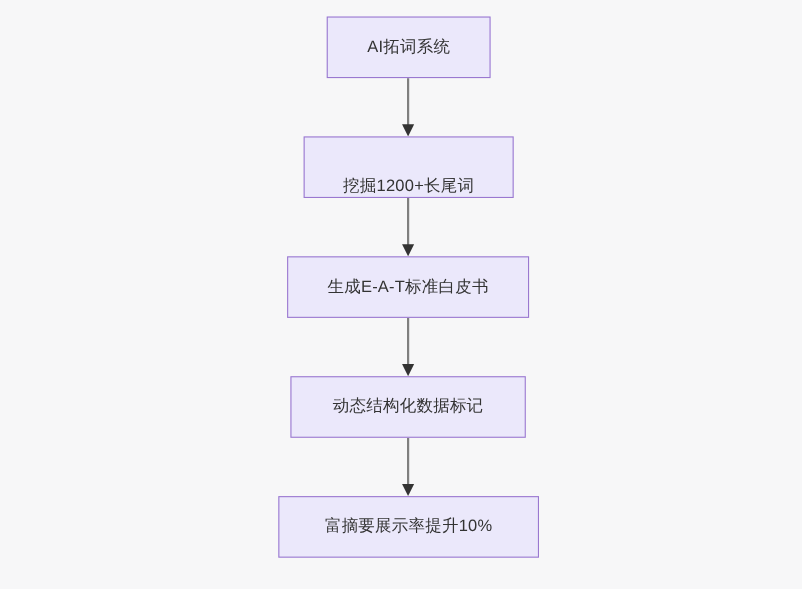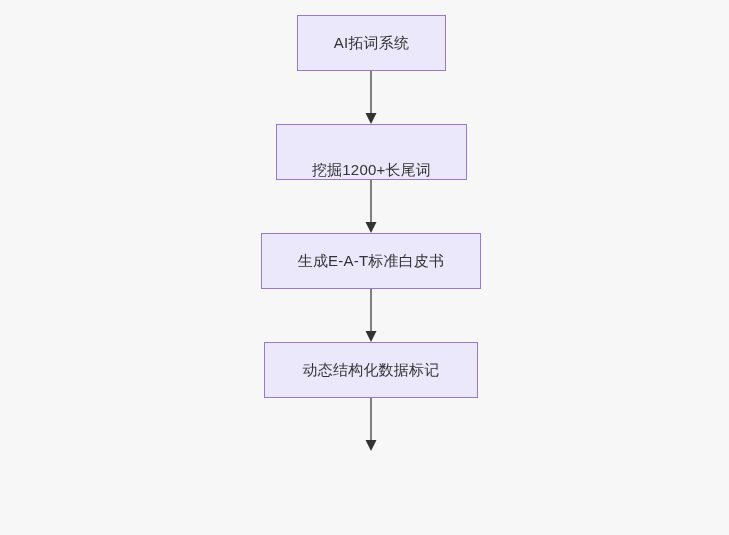--- a/index.html
+++ b/index.html
@@ -89,14 +89,17 @@
   </div>
 
   <div class="node" style="left:261px; top:233px; width:220px; height:56px;">
     <span class="node-label">生成E-A-T标准白皮书</span>
   </div>
 
   <div class="node" style="left:264px; top:342px; width:214px; height:56px;">
     <span class="node-label">动态结构化数据标记</span>
   </div>
 
+  <div class="node" style="left:253px; top:451px; width:237px; height:56px;">
+    <span class="node-label">富摘要展示率提升10%</span>
+  </div>
 
 </div>
 
 </body></html>

